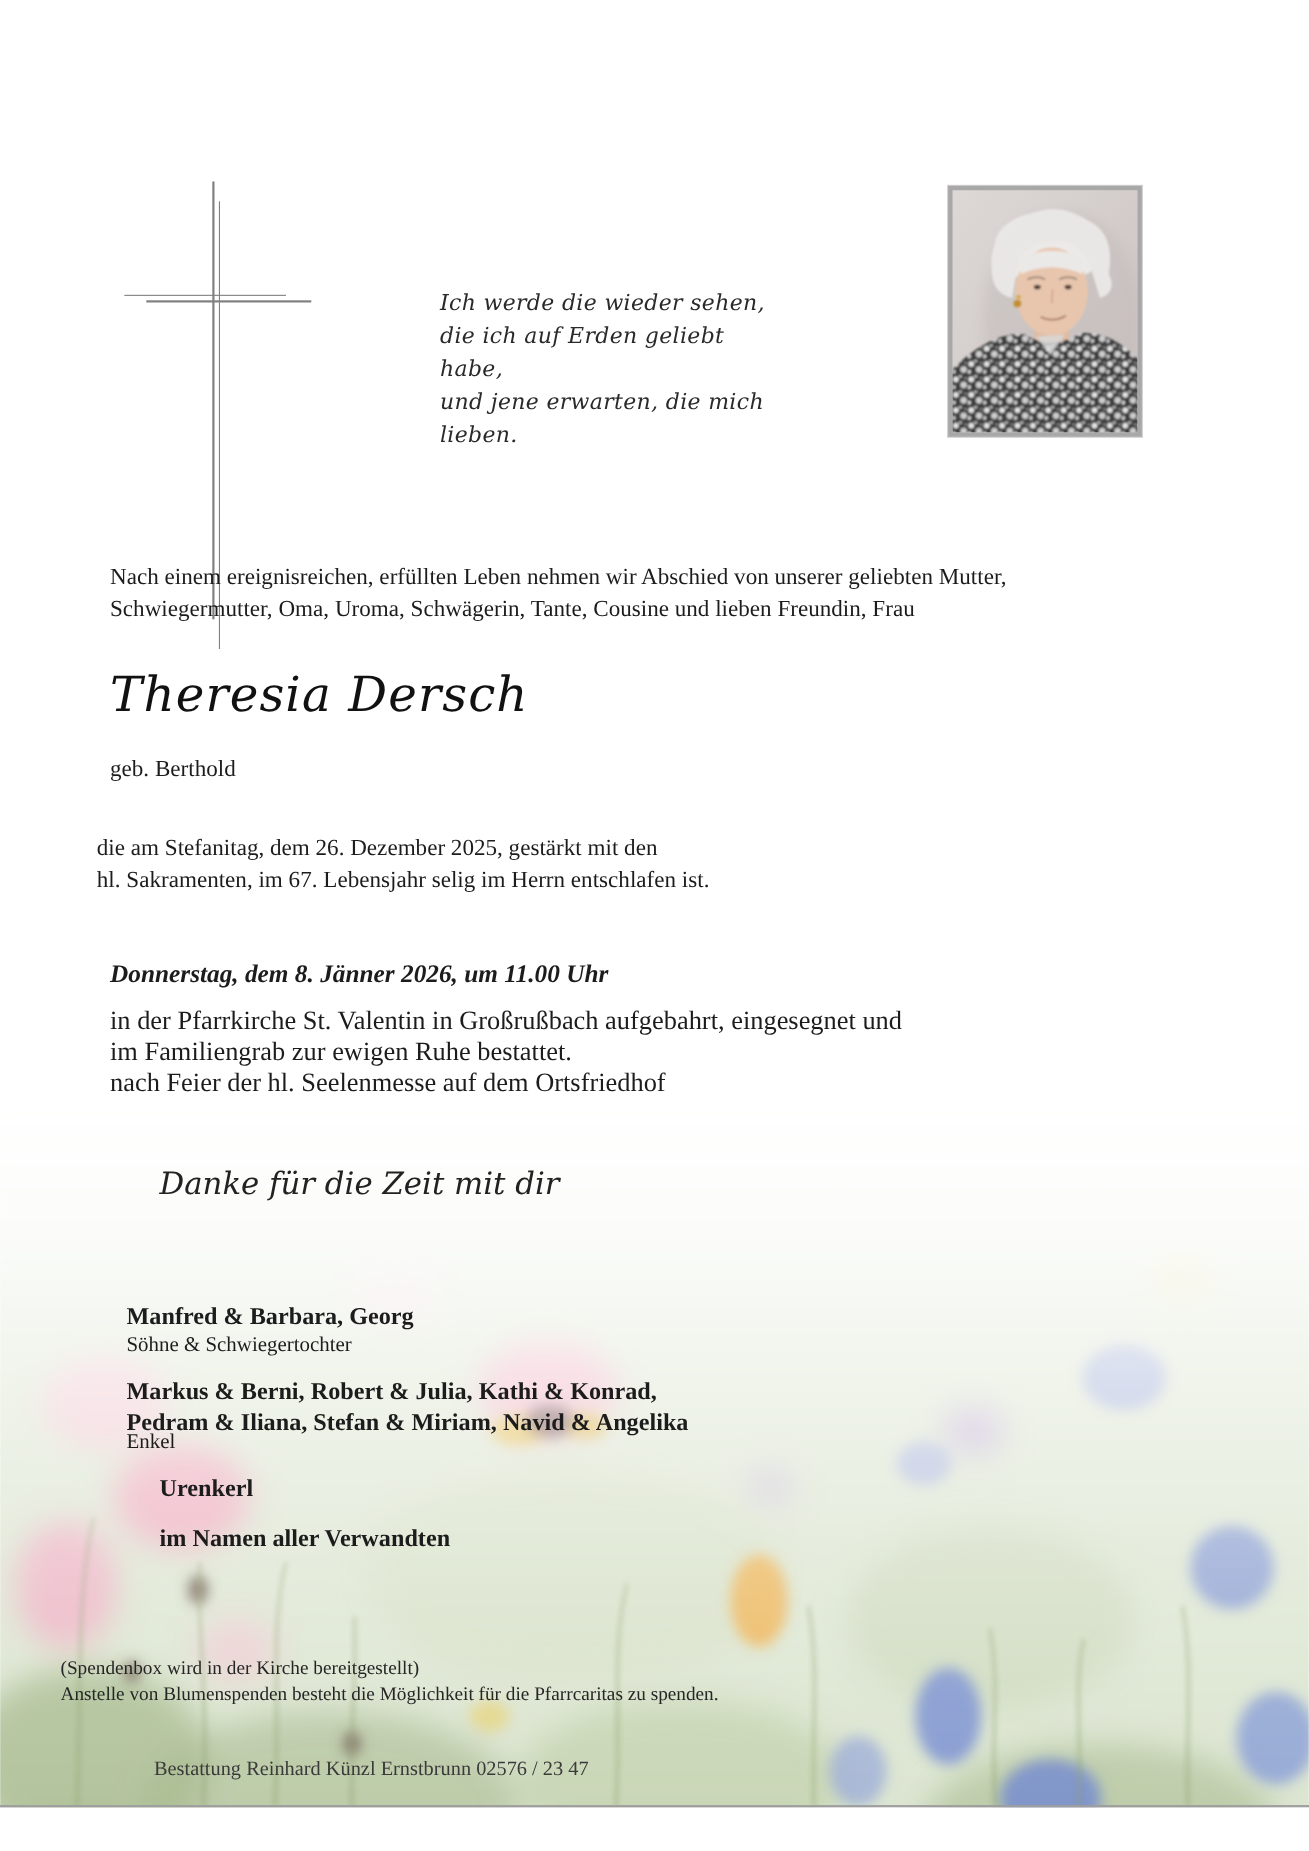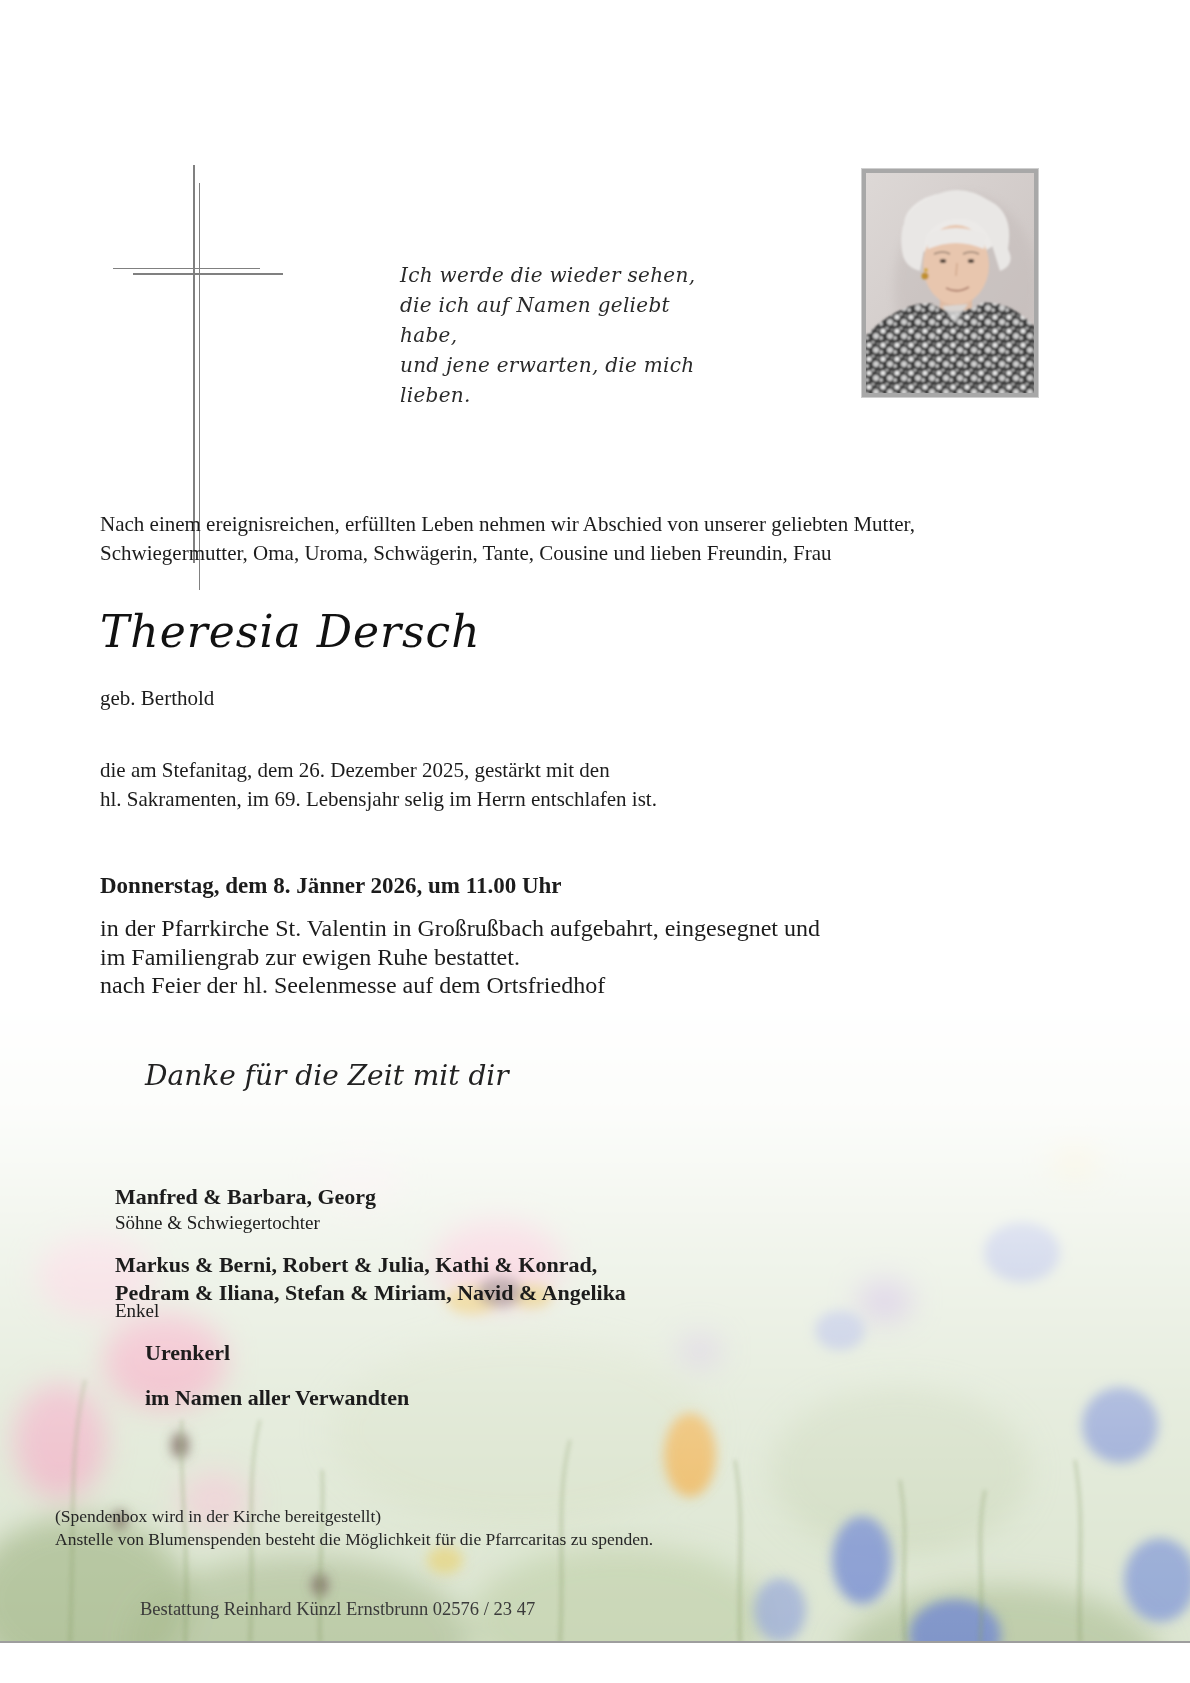--- a/index.html
+++ b/index.html
@@ -31,23 +31,23 @@
     top:169px;left:862px;width:168px;height:220px;
     border:4px solid #a8a8a8;
     box-shadow:0 0 0 1px #cfcfcf;
     background:#d5cfcd;
   }
   .photo-frame svg{display:block;}
 
   .intro{top:510px;left:100px;width:1090px;font-size:21px;line-height:29px;}
   .name{top:600px;left:100px;width:1090px;font-size:44px;line-height:64px;letter-spacing:1px;color:#111;}
   .birthname{top:686px;left:100px;width:1090px;font-size:21px;}
-  .passing{top:756px;left:100px;width:1090px;font-size:21px;line-height:29px;}
+  .passing{top:756px;left:88px;width:1090px;font-size:21px;line-height:29px;}
   .service-intro{top:843px;left:100px;width:1090px;font-size:21px;}
-  .service-datetime{top:873px;left:100px;width:1090px;font-size:23px;font-weight:bold;}
+  .service-datetime{top:873px;left:100px;width:1090px;font-size:23px;font-weight:bold;font-style:italic;}
   .service-details{top:914px;left:100px;width:1090px;font-size:24px;line-height:28.5px;}
   .farewell{top:1056px;left:145px;width:1090px;font-size:28px;line-height:40px;color:#222;}
 
   .sons-names{top:1184px;left:115px;width:1090px;font-size:22px;font-weight:bold;}
   .sons-relation{top:1212px;left:115px;width:1090px;font-size:19px;}
   .grand-names{top:1251px;left:115px;width:1090px;font-size:22px;font-weight:bold;line-height:28px;}
   .grand-relation{top:1300px;left:115px;width:1090px;font-size:19px;}
   .urenkerl{top:1340px;left:145px;width:1090px;font-size:22px;font-weight:bold;}
   .relatives{top:1385px;left:145px;width:1090px;font-size:22px;font-weight:bold;}
 
@@ -64,21 +64,21 @@
 
   <div>
     <div class="cross-line" style="left:193px;top:165px;width:1.5px;height:398px;"></div>
     <div class="cross-line" style="left:198.5px;top:183px;width:1.5px;height:407px;"></div>
     <div class="cross-line" style="left:113px;top:267.5px;width:147px;height:1.5px;"></div>
     <div class="cross-line" style="left:133px;top:273px;width:150px;height:1.5px;"></div>
   </div>
 
   <div class="abs quote script center">
     <div>Ich werde die wieder sehen,</div>
-    <div>die ich auf Namen geliebt habe,</div>
+    <div>die ich auf Erden geliebt habe,</div>
     <div>und jene erwarten, die mich lieben.</div>
   </div>
 
   <div class="abs photo-frame" title="Portrait of an elderly woman with white hair wearing a black and white patterned blouse">
     <svg width="168" height="220" viewBox="0 0 168 220">
       <defs>
         <linearGradient id="pbg" x1="0" y1="0" x2="1" y2="1">
           <stop offset="0" stop-color="#ddd8d6"></stop>
           <stop offset="1" stop-color="#c9c1bf"></stop>
         </linearGradient>
@@ -130,21 +130,21 @@
   <div class="abs name script center">Theresia Dersch</div>
 
   <div class="abs intro center">
     <div>Nach einem ereignisreichen, erfüllten Leben nehmen wir Abschied von unserer geliebten Mutter,</div>
     <div>Schwiegermutter, Oma, Uroma, Schwägerin, Tante, Cousine und lieben Freundin, Frau</div>
   </div>
   <div class="abs birthname center">geb. Berthold</div>
 
   <div class="abs passing center">
     <div>die am Stefanitag, dem 26. Dezember 2025, gestärkt mit den</div>
-    <div>hl. Sakramenten, im 69. Lebensjahr selig im Herrn entschlafen ist.</div>
+    <div>hl. Sakramenten, im 67. Lebensjahr selig im Herrn entschlafen ist.</div>
   </div>
 
   <div class="abs service-datetime center">Donnerstag, dem 8. Jänner 2026, um 11.00 Uhr</div>
   <div class="abs service-details center">
     <div>in der Pfarrkirche St. Valentin in Großrußbach aufgebahrt, eingesegnet und</div>
     <div>im Familiengrab zur ewigen Ruhe bestattet.</div>
     <div>nach Feier der hl. Seelenmesse auf dem Ortsfriedhof</div>
   </div>
 
   <svg class="abs meadow" width="1190" height="643" viewBox="0 0 1190 643">

